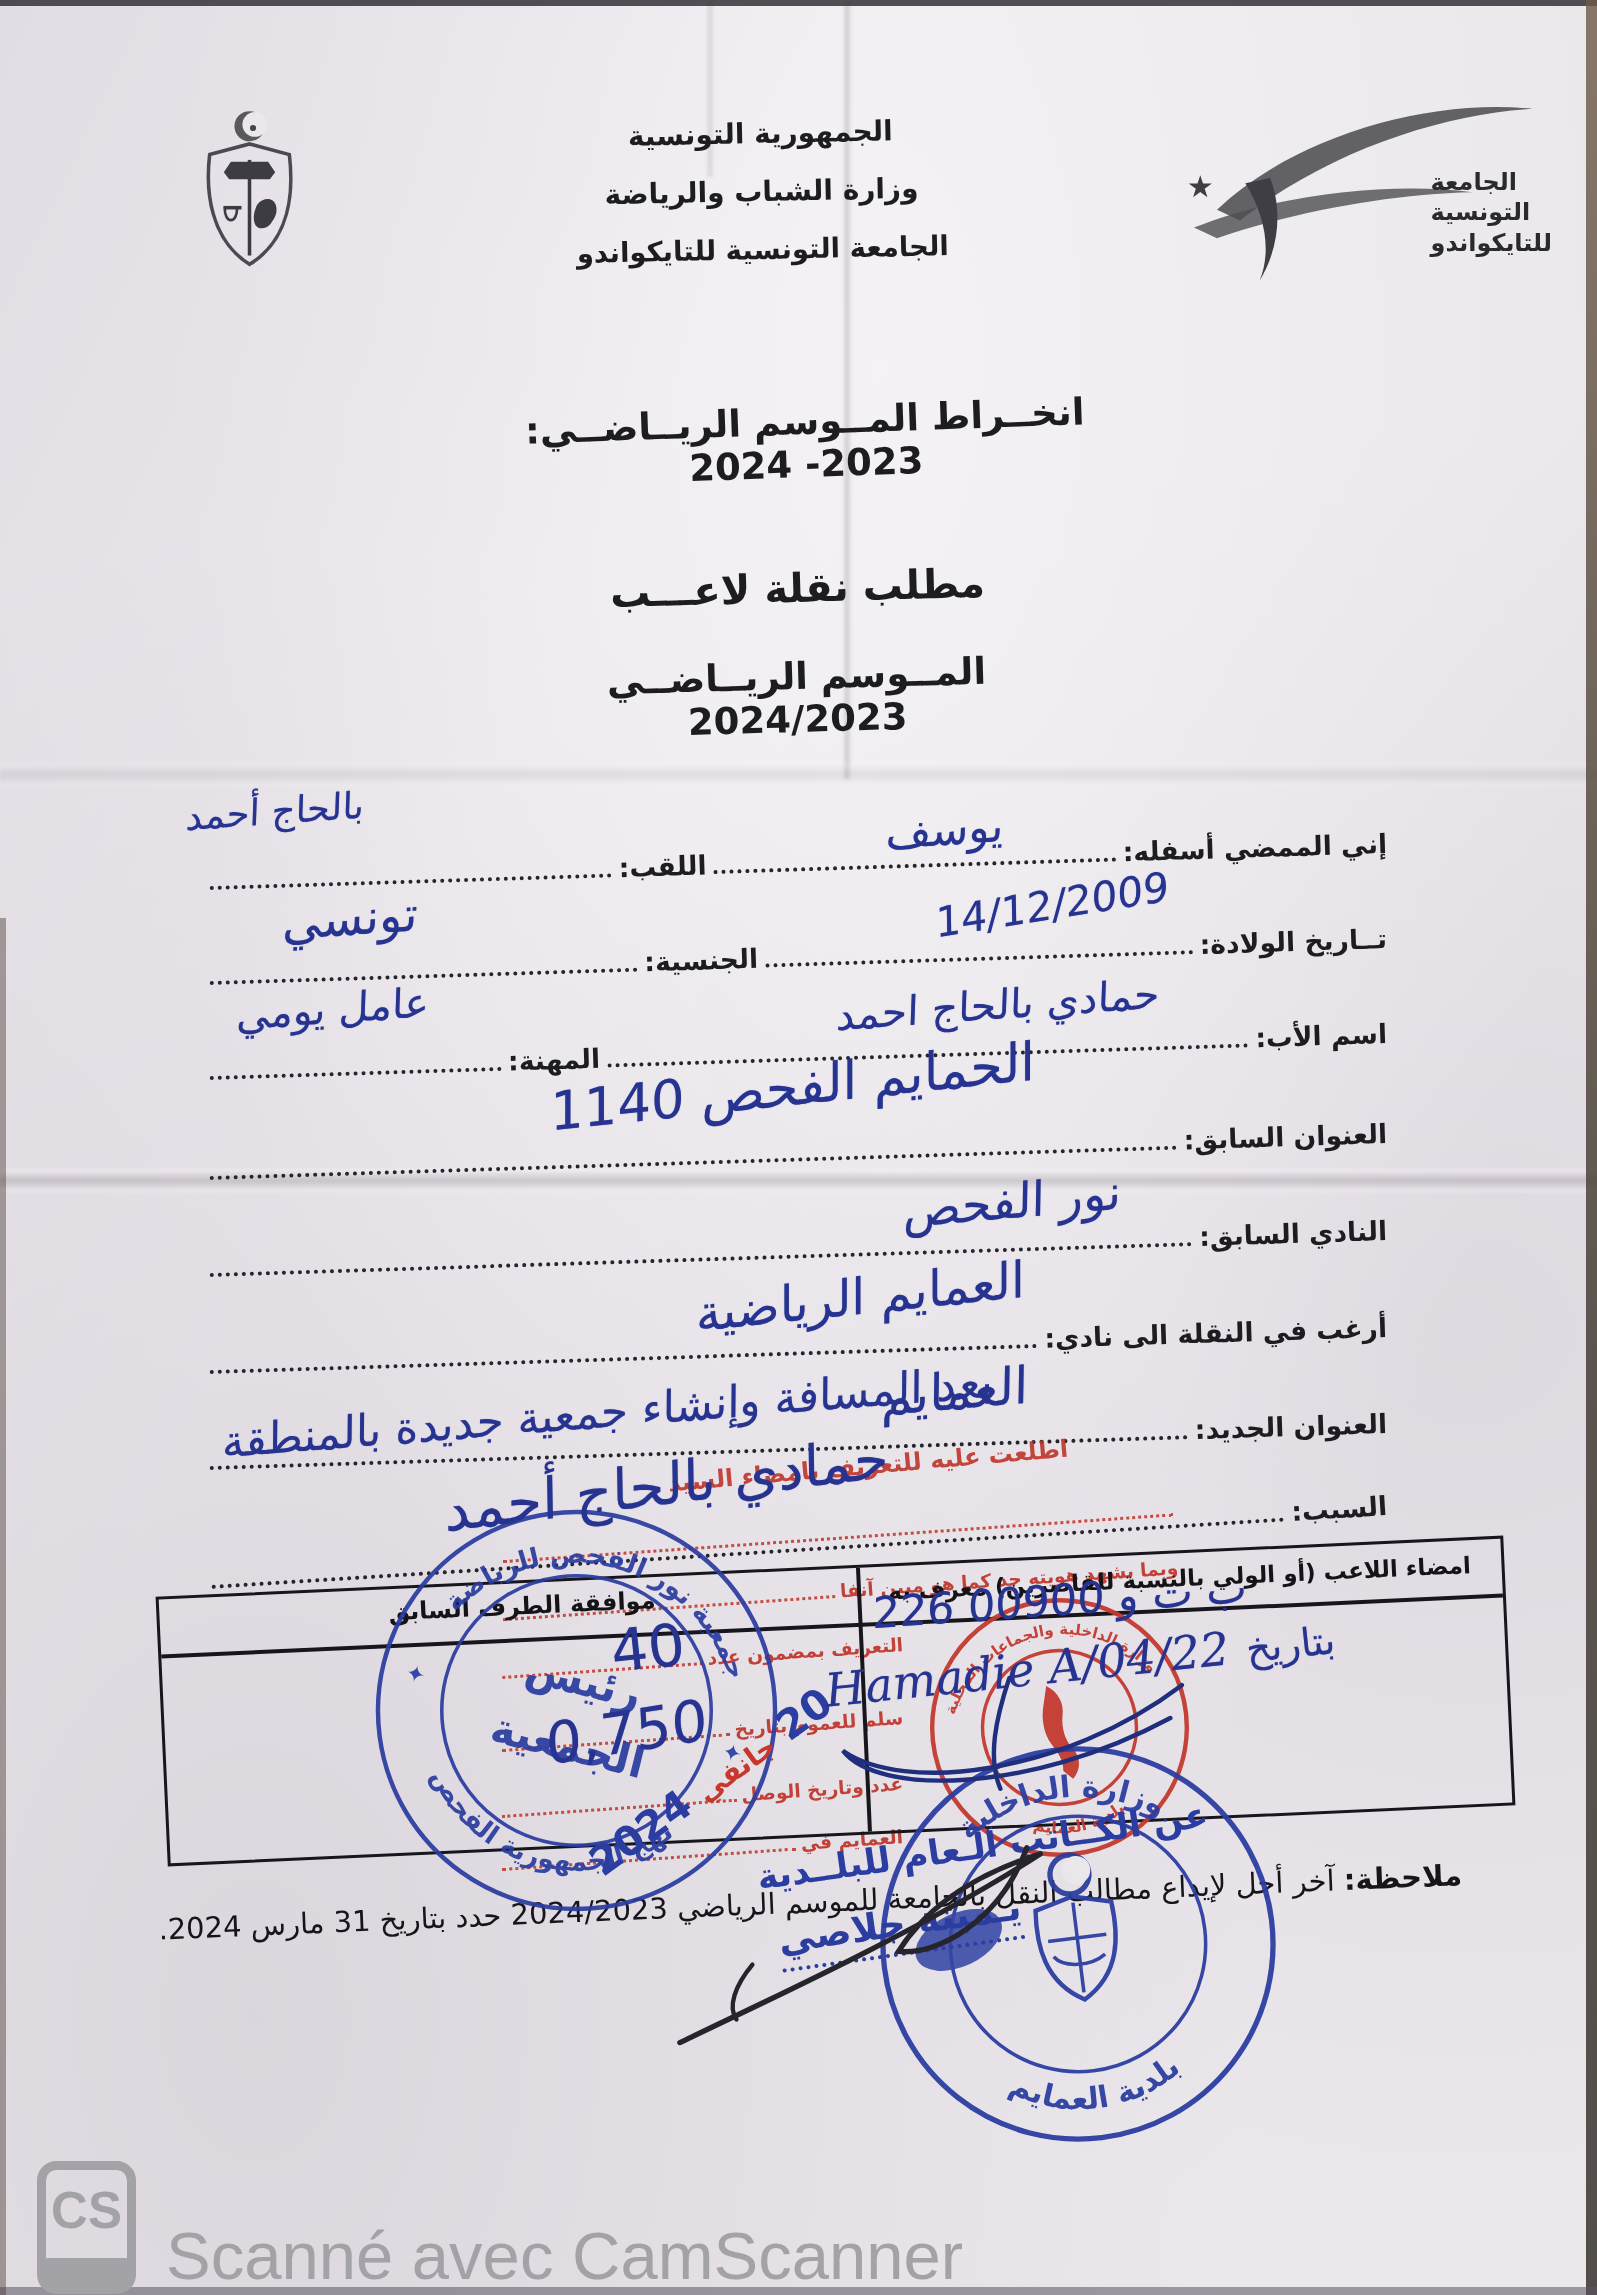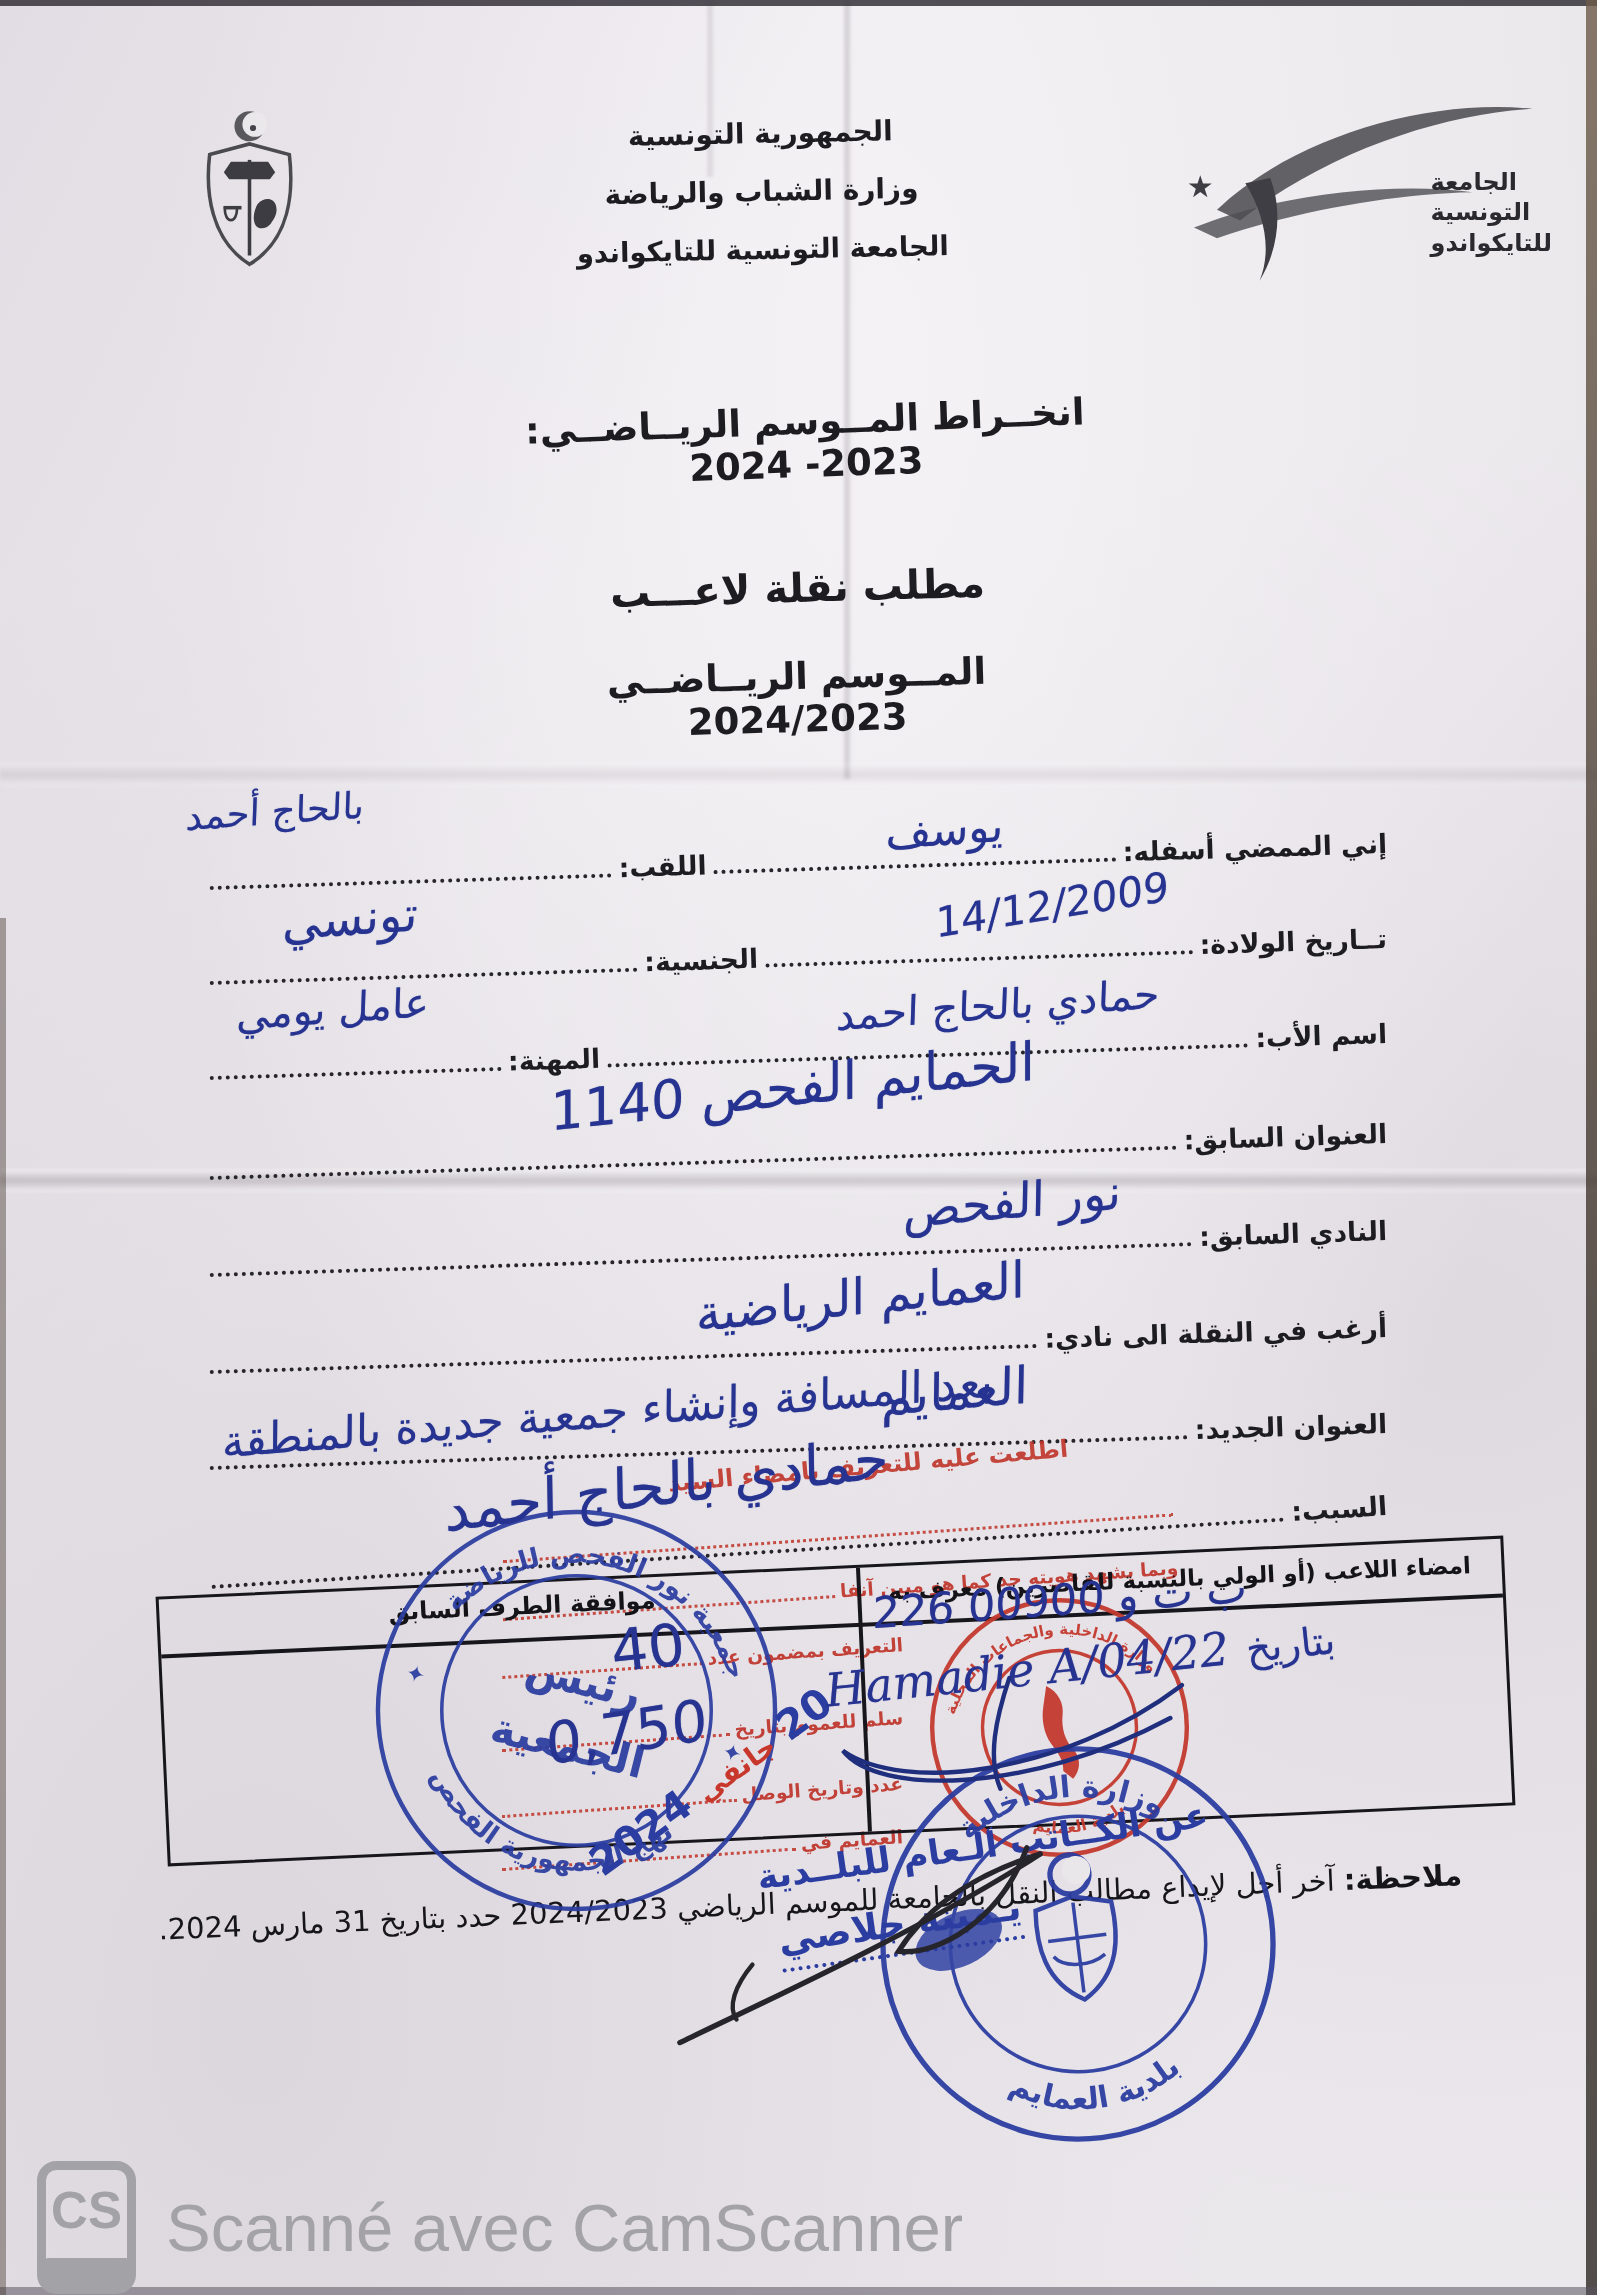--- a/index.html
+++ b/index.html
@@ -267,21 +267,21 @@
     <path d="M430,28 C400,110 330,150 285,145 C320,90 380,55 445,35" fill="none" stroke="#26252c" stroke-width="6" stroke-linecap="round"></path>
     <path d="M445,35 C330,110 160,190 38,248" fill="none" stroke="#26252c" stroke-width="6" stroke-linecap="round"></path>
     <path d="M120,160 c-20,24 -28,48 -18,62" fill="none" stroke="#26252c" stroke-width="5" stroke-linecap="round"></path>
   </svg>
 
   <div class="abs note" style="left:204px;top:1858px;width:1258px;z-index:4;">
     <span class="b">ملاحظة:</span>
     <span> آخر أجل لإيداع مطالب النقل بالجامعة للموسم الرياضي 2024/2023 حدد بتاريخ 31 مارس 2024.</span>
   </div>
 
-  <div class="abs" style="left:37px;top:2161px;display:flex;align-items:center;gap:30px;z-index:9;">
+  <div class="abs" style="left:37px;top:2161px;display:flex;align-items:flex-end;gap:30px;z-index:9;">
     <div class="cs-icon">
       <span class="cs-txt">CS</span>
       <span class="cs-bar"></span>
     </div>
     <span class="wm-text">Scanné avec CamScanner</span>
   </div>
 
   <div class="abs edge-top"></div>
   <div class="abs edge-right"></div>
   <div class="abs edge-bottom"></div>

